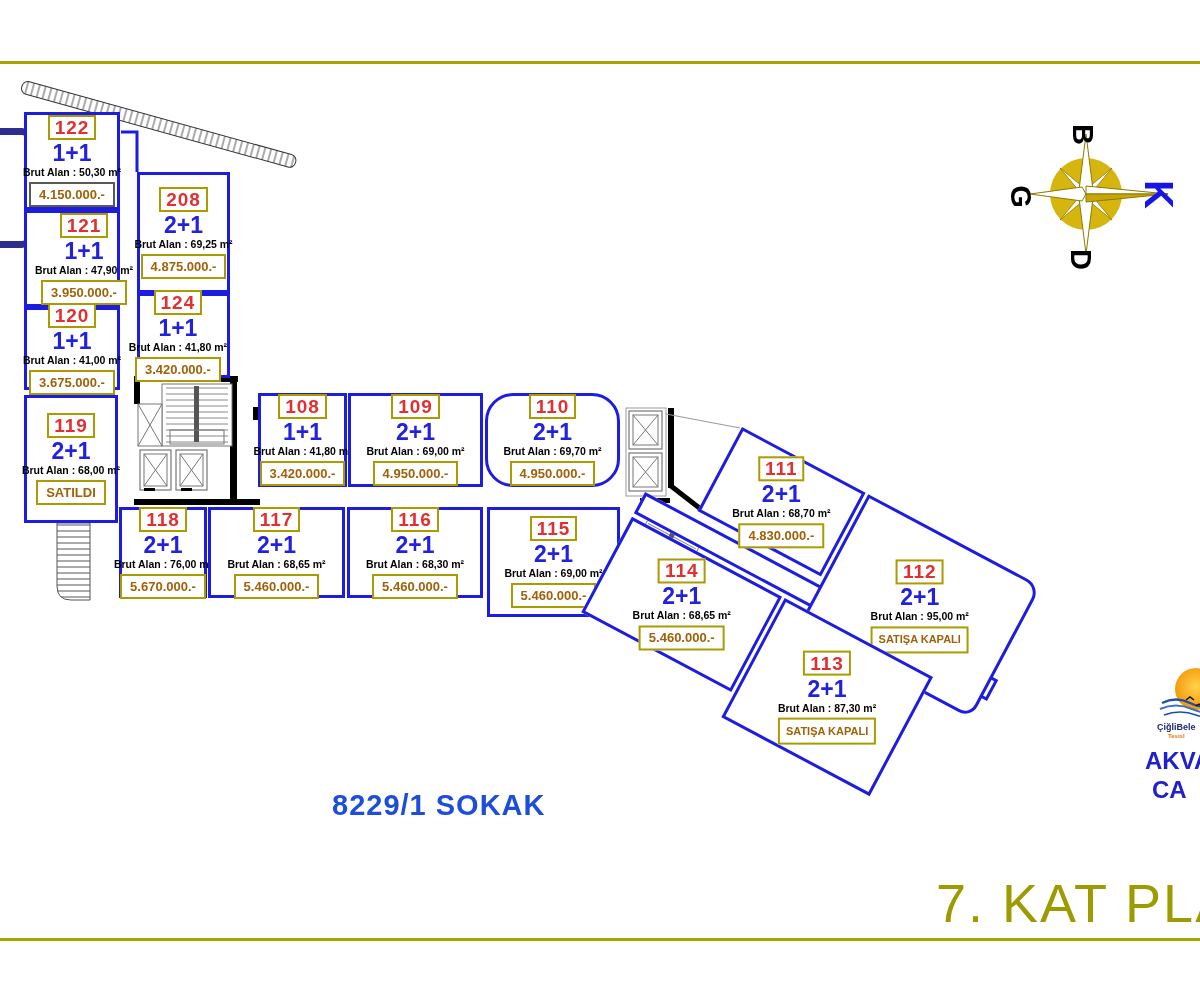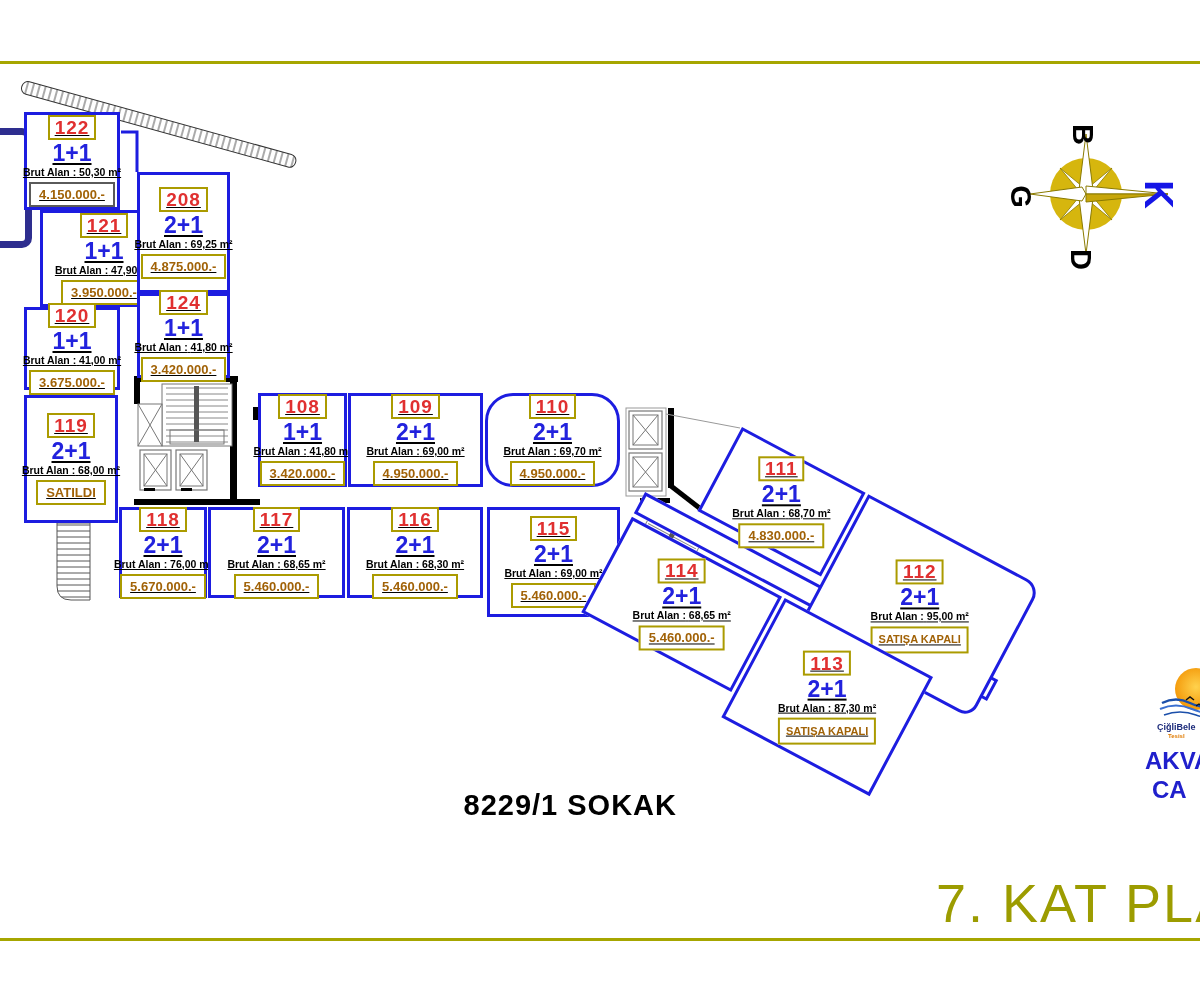--- a/index.html
+++ b/index.html
@@ -2,36 +2,36 @@
 <html><head>
 <meta charset="utf-8">
 <style>
   html,body{margin:0;padding:0;background:#fff;}
   .screen{position:relative;width:1200px;height:1000px;background:#fff;overflow:hidden;
           font-family:"Liberation Sans",sans-serif;}
   .rule{position:absolute;left:0;width:1200px;height:3px;background:#a6a600;z-index:3;}
   .plan-svg{position:absolute;left:0;top:0;z-index:1;}
   .unit{position:absolute;border:3px solid #1d1de0;background:#fff;box-sizing:border-box;
         display:flex;align-items:center;justify-content:center;z-index:2;}
-  .ustack{display:flex;flex-direction:column;align-items:center;text-align:center;text-decoration:underline;}
+  .ustack{display:flex;flex-direction:column;align-items:center;text-align:center;}
   .unum{border:2px solid #ab9b00;color:#e03030;font-weight:bold;font-size:19px;line-height:21px;
         padding:0 5px;letter-spacing:1px;background:#fff;}
   .utype{color:#2222dd;font-weight:bold;font-size:23px;line-height:25px;margin-top:1px;}
   .uarea{color:#000;font-weight:bold;font-size:10.5px;line-height:12px;white-space:nowrap;}
   .uprice{border:2px solid #ab9b00;color:#a16207;font-weight:bold;font-size:13px;line-height:15px;
           padding:3px 8px;margin-top:4px;white-space:nowrap;background:#fff;}
   .gray-border{border-color:#5a5a5a;}
   .status-small{font-size:11px;padding:4px 6px;}
   .rot{position:absolute;left:742px;top:427px;transform:rotate(28deg);transform-origin:0 0;z-index:2;}
   .rot .unit{z-index:2;}
   .rot .ustack{transform:rotate(-28deg);}
   .corridor{position:absolute;border:3px solid #1d1de0;background:#fff;box-sizing:border-box;}
   .navy-tag{position:absolute;left:-18px;top:128px;width:36px;height:106px;border:7px solid #2e2e8f;
             border-radius:10px;background:#fff;z-index:2;}
-  .street{position:absolute;left:357px;top:789px;width:320px;text-align:right;color:#000000;
+  .street{position:absolute;left:332px;top:789px;width:320px;text-align:left;color:#1d4ed8;
           font-weight:bold;font-size:29px;letter-spacing:1px;z-index:3;}
   .floor-title{position:absolute;left:936px;top:872px;color:#9c9c00;font-size:54px;
                letter-spacing:2px;white-space:nowrap;z-index:3;}
   .cletter{position:absolute;font-weight:bold;color:#000;font-size:29px;transform:rotate(90deg);z-index:3;}
   .cletter.north{color:#1515e6;font-size:40px;}
   .logo-org{position:absolute;left:1157px;top:722px;color:#1b2a7a;font-weight:bold;font-size:9px;
             white-space:nowrap;z-index:3;}
   .logo-sub{position:absolute;left:1168px;top:733px;color:#e07b00;font-weight:bold;font-size:6px;
             white-space:nowrap;z-index:3;}
   .brand1{position:absolute;left:1145px;top:747px;color:#2020cc;font-weight:bold;font-size:24px;
@@ -149,21 +149,21 @@
 
   <div class="unit" style="left:24px;top:112px;width:96px;height:98px;">
     <div class="ustack">
       <div class="unum">122</div>
       <div class="utype">1+1</div>
       <div class="uarea"><span>Brut Alan :</span> <span>50,30 m²</span></div>
       <div class="uprice gray-border">4.150.000.-</div>
     </div>
   </div>
 
-  <div class="unit" style="left:40px;top:210px;width:104px;height:97px;padding-left:24px;">
+  <div class="unit" style="left:24px;top:210px;width:96px;height:97px;padding-left:24px;">
     <div class="ustack">
       <div class="unum">121</div>
       <div class="utype">1+1</div>
       <div class="uarea"><span>Brut Alan :</span> <span>47,90 m²</span></div>
       <div class="uprice">3.950.000.-</div>
     </div>
   </div>
 
   <div class="unit" style="left:24px;top:307px;width:96px;height:83px;">
     <div class="ustack">
@@ -185,21 +185,21 @@
 
   <div class="unit" style="left:137px;top:172px;width:93px;height:121px;">
     <div class="ustack">
       <div class="unum">208</div>
       <div class="utype">2+1</div>
       <div class="uarea"><span>Brut Alan :</span> <span>69,25 m²</span></div>
       <div class="uprice">4.875.000.-</div>
     </div>
   </div>
 
-  <div class="unit" style="left:137px;top:293px;width:93px;height:85px;">
+  <div class="unit" style="left:137px;top:293px;width:93px;height:85px;justify-content:flex-end;">
     <div class="ustack">
       <div class="unum">124</div>
       <div class="utype">1+1</div>
       <div class="uarea"><span>Brut Alan :</span> <span>41,80 m²</span></div>
       <div class="uprice">3.420.000.-</div>
     </div>
   </div>
 
   <div class="unit" style="left:258px;top:393px;width:89px;height:94px;">
     <div class="ustack">

